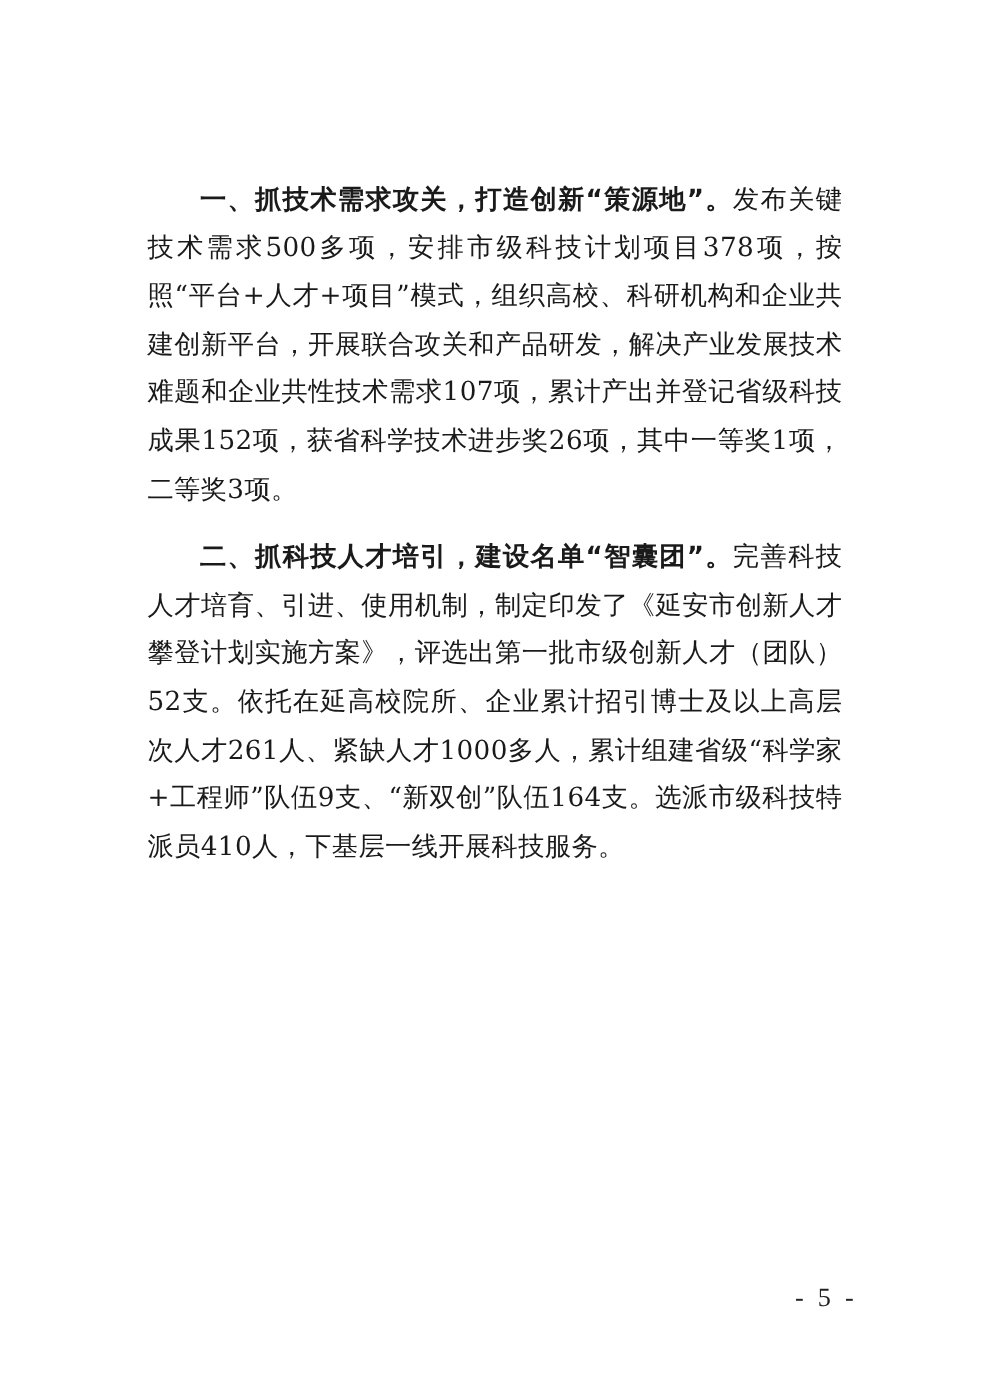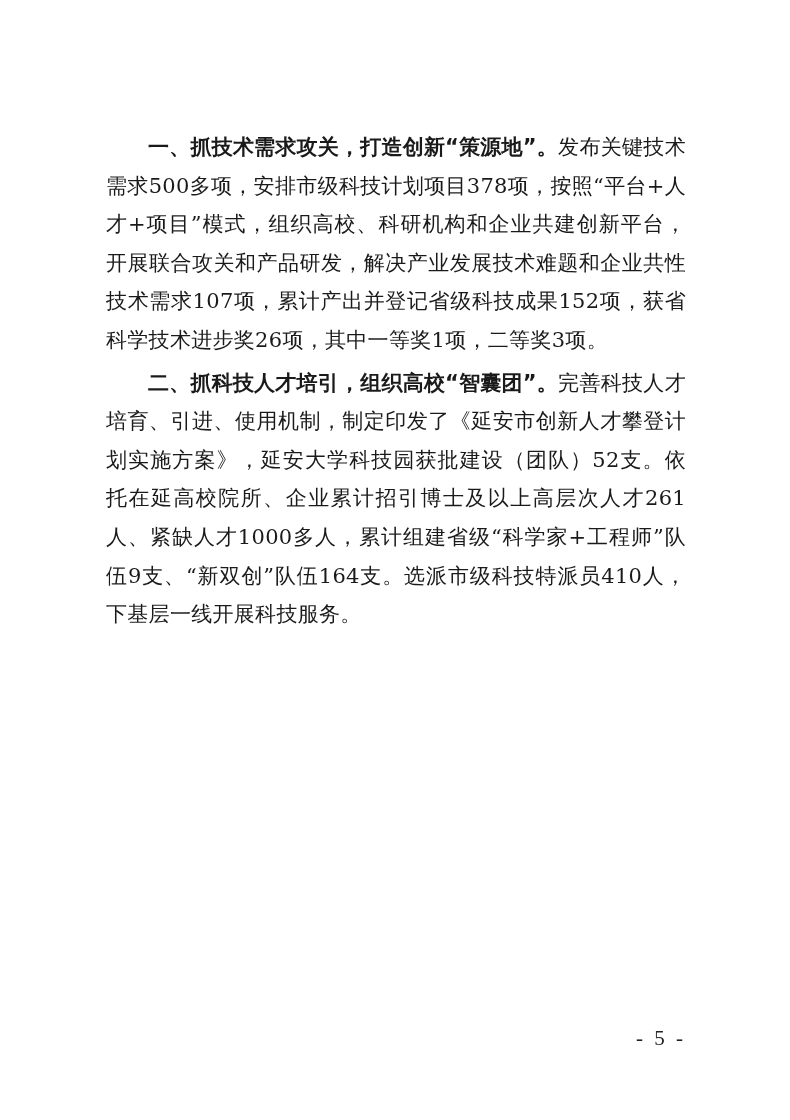--- a/index.html
+++ b/index.html
@@ -15,21 +15,21 @@
       font-family: "DejaVu Serif", "Liberation Serif", serif;
       color: #1a1a1a;
     }
     .page {
       position: absolute;
       left: 102px;
       top: 124px;
       width: 588px;
     }
     .para {
-      margin: 4px;
+      margin: 16px;
       font-size: 21px;
       line-height: 38.6px;
       text-indent: 42px;
       text-align: justify;
       text-justify: inter-ideograph;
       letter-spacing: 0.3px;
     }
     .heading {
       font-family: "DejaVu Sans", "Liberation Sans", sans-serif;
       font-weight: bold;
@@ -43,16 +43,16 @@
       font-size: 21px;
       letter-spacing: 3px;
       color: #222;
     }
   </style>
 </head>
 <body>
 
 <div class="page">
   <p class="para"><span class="heading">一、抓技术需求攻关，打造创新“策源地”。</span><span>发布关键技术需求500多项，安排市级科技计划项目378项，按照“平台+人才+项目”模式，组织高校、科研机构和企业共建创新平台，开展联合攻关和产品研发，解决产业发展技术难题和企业共性技术需求107项，累计产出并登记省级科技成果152项，获省科学技术进步奖26项，其中一等奖1项，二等奖3项。</span></p>
-  <p class="para"><span class="heading">二、抓科技人才培引，组织高校“智囊团”。</span><span>完善科技人才培育、引进、使用机制，制定印发了《延安市创新人才攀登计划实施方案》，延安大学科技园获批建设（团队）52支。依托在延高校院所、企业累计招引博士及以上高层次人才261人、紧缺人才1000多人，累计组建省级“科学家+工程师”队伍9支、“新双创”队伍164支。选派市级科技特派员410人，下基层一线开展科技服务。</span></p>
+  <p class="para"><span class="heading">二、抓科技人才培引，建设名单“智囊团”。</span><span>完善科技人才培育、引进、使用机制，制定印发了《延安市创新人才攀登计划实施方案》，评选出第一批市级创新人才（团队）52支。依托在延高校院所、企业累计招引博士及以上高层次人才261人、紧缺人才1000多人，累计组建省级“科学家+工程师”队伍9支、“新双创”队伍164支。选派市级科技特派员410人，下基层一线开展科技服务。</span></p>
 </div>
 
 <div class="page-number">- 5 -</div>
 
 </body></html>

